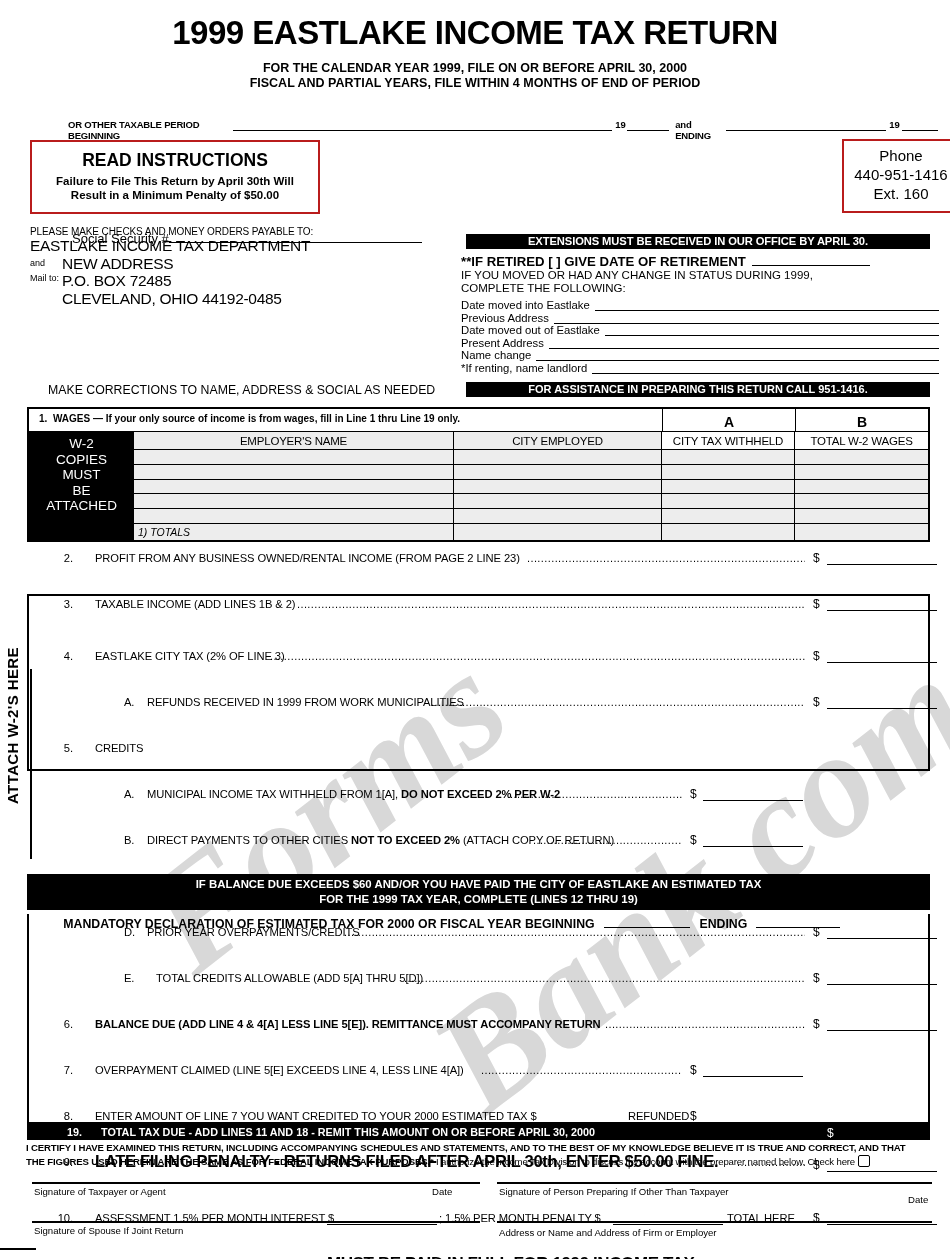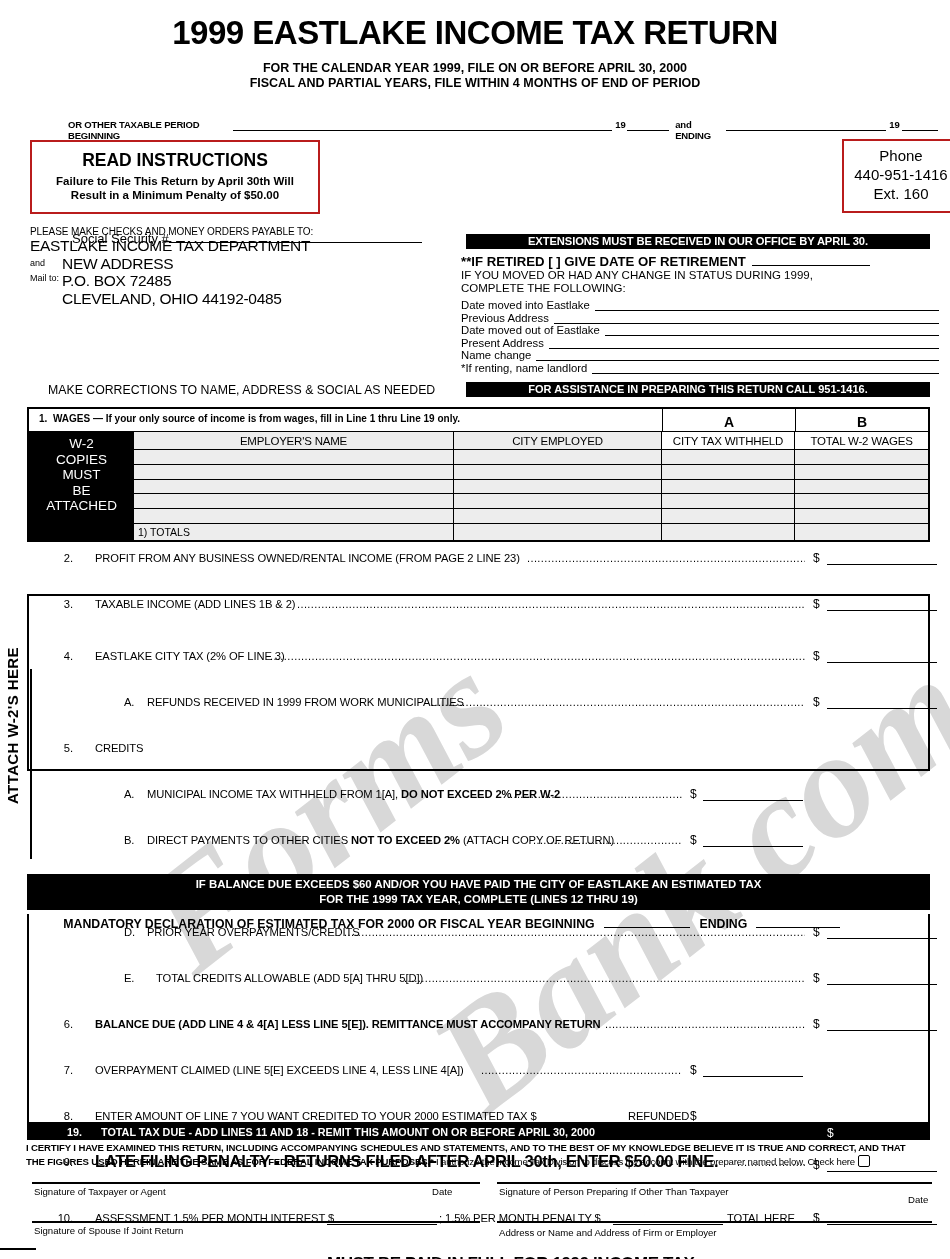--- a/index.html
+++ b/index.html
@@ -96,21 +96,21 @@
     border:2px solid #000;box-sizing:border-box;}
   .wagehdr{height:23px;border-bottom:1.5px solid #000;display:flex;box-sizing:border-box;}
   .wagehdr .t1{flex:1;font-size:10px;font-weight:700;padding:4px 0 0 10px;}
   .wagehdr .ab{width:133px;border-left:1.5px solid #000;text-align:center;
     font-size:14px;font-weight:700;padding-top:5px;box-sizing:border-box;}
   .wagebody{display:flex;height:108px;}
   .w2col{width:105px;background:#000;color:#fff;text-align:center;
     font-size:13.5px;line-height:15.6px;padding-top:4px;box-sizing:border-box;font-weight:400;}
   .wgrid{flex:1;display:flex;flex-direction:column;}
   .wrow{flex:1;display:flex;border-bottom:1.2px solid #000;box-sizing:border-box;}
-  .wrow:last-child{border-bottom:none;}
+  .wrow:last-child{border-bottom:none;font-style:italic;}
   .wc{box-sizing:border-box;border-right:1.2px solid #000;}
   .wc.c1{flex:1;}
   .wc.c2{width:208px;}
   .wc.c3{width:133px;}
   .wc.c4{width:133px;border-right:none;}
   .colhdr{font-size:11.5px;text-align:center;padding-top:3px;font-weight:400;letter-spacing:-0.2px;}
   .totcell{font-size:10.5px;padding:2px 0 0 4px;}
   .shade{background:#ededed;}
 
   

